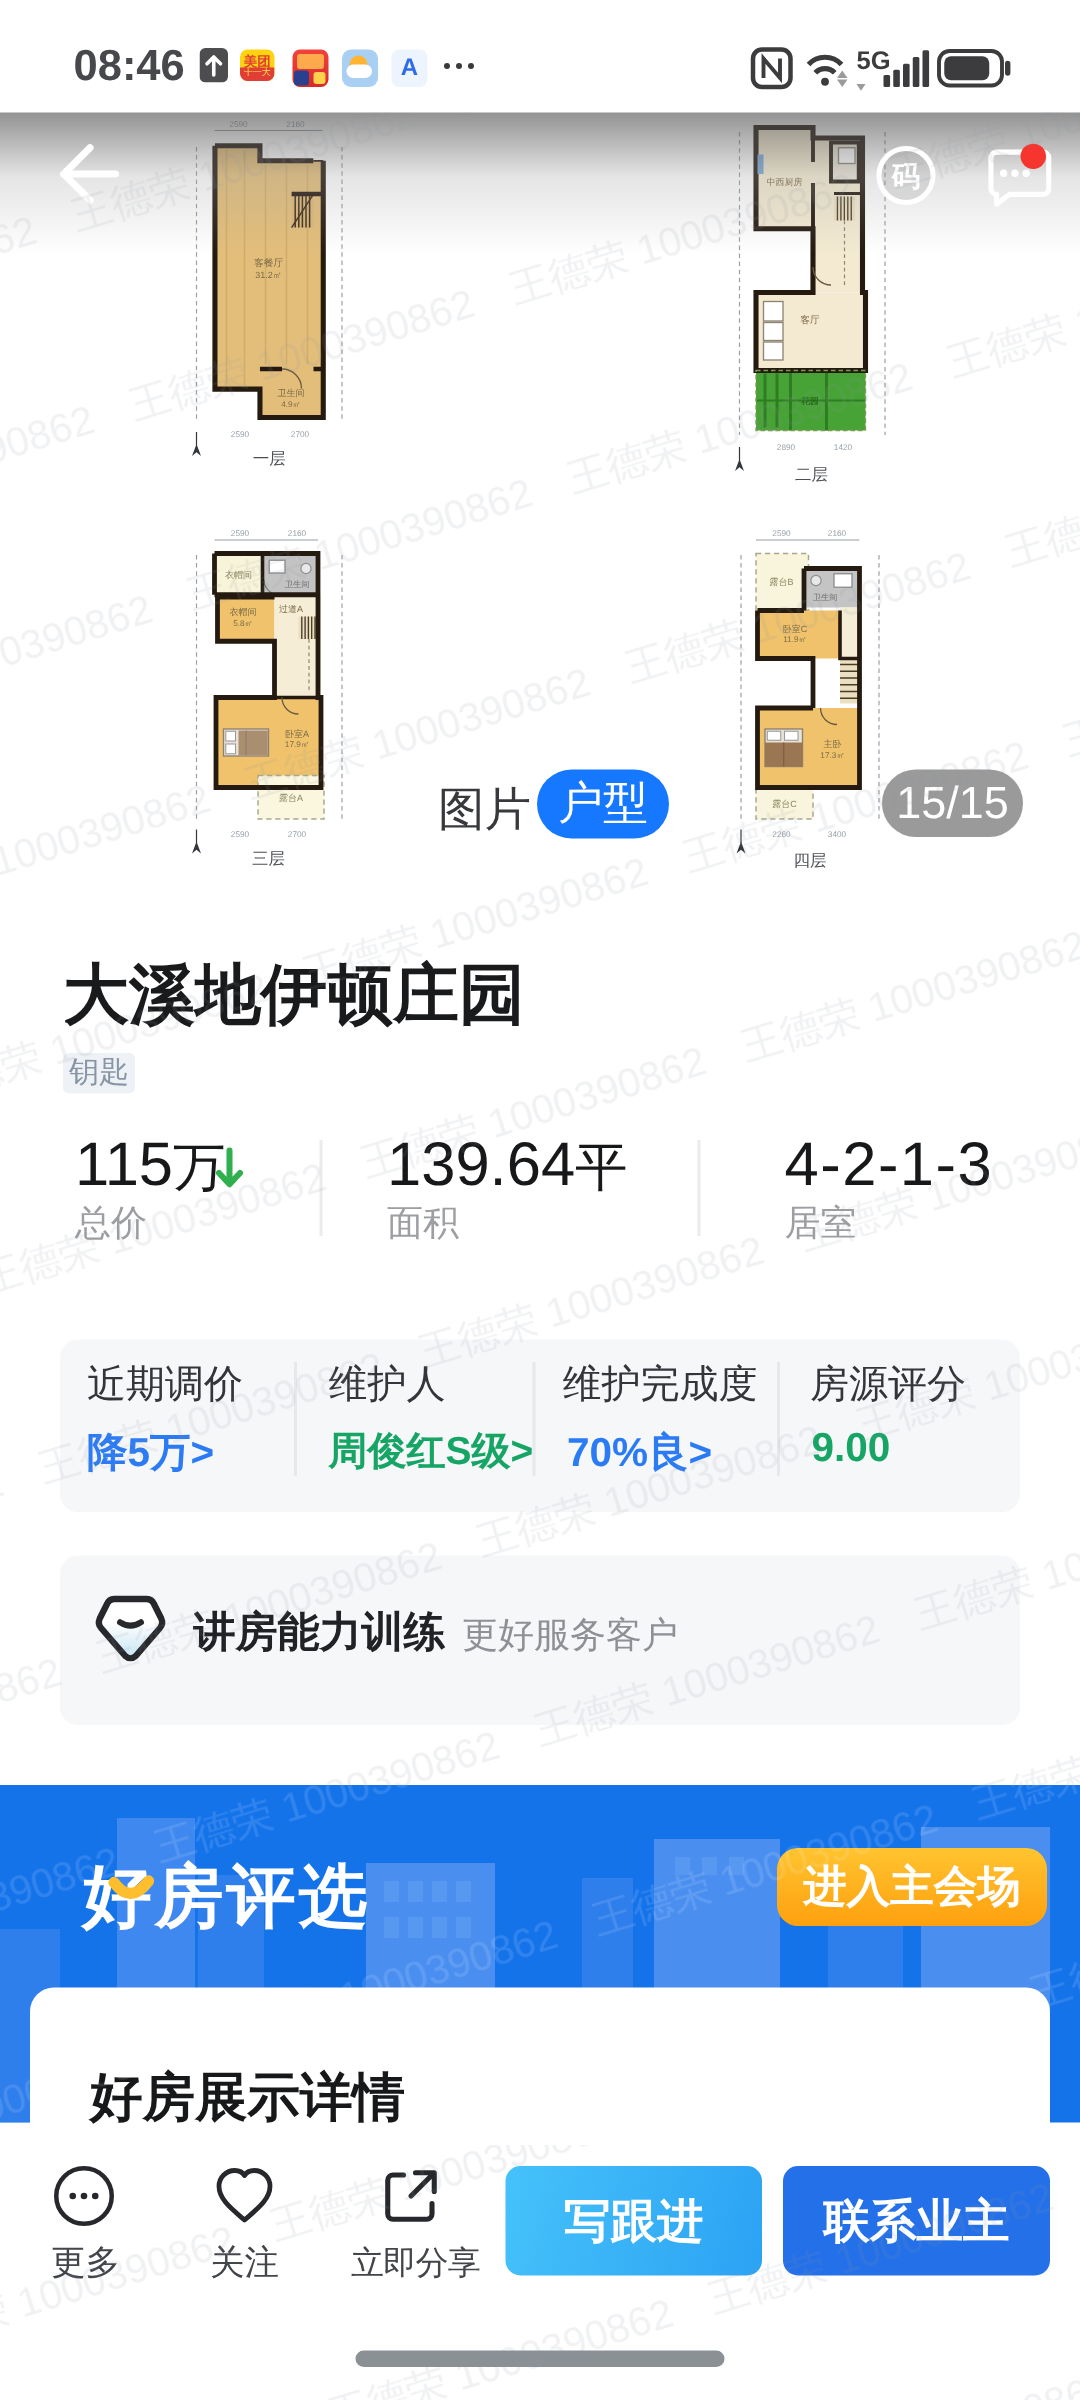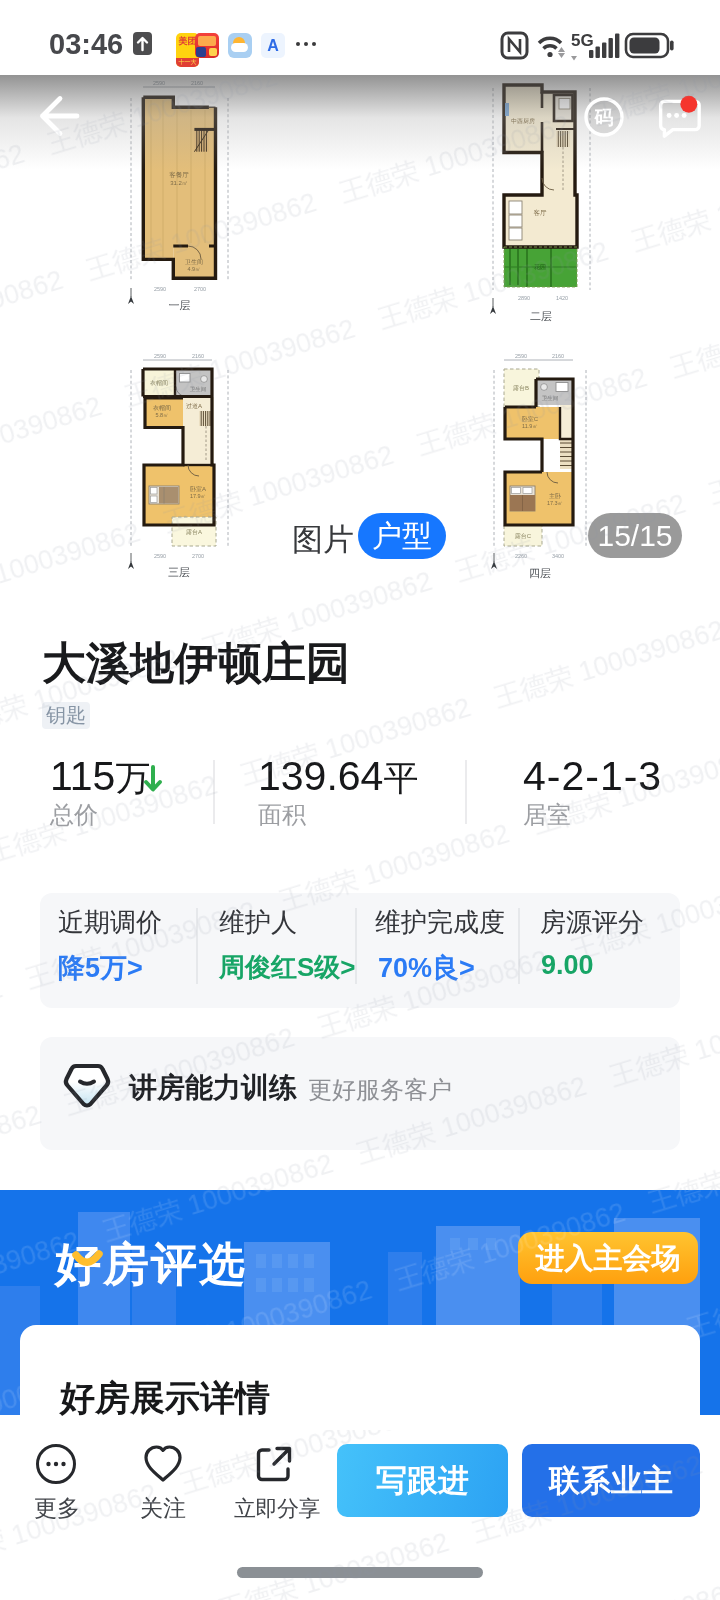--- a/index.html
+++ b/index.html
@@ -6,28 +6,28 @@
   html,body { width:720px; height:1600px; background:#fff; font-family:"Liberation Sans", sans-serif; overflow:hidden; }
   #page { position:relative; width:720px; height:1600px; background:#fff; }
   .abs { position:absolute; }
 </style>
 </head>
 <body>
 <div id="page">
 
 <div class="abs" style="left:0;top:0;width:720px;height:75px;background:#fff;"></div>
 
-<div class="abs" style="left:49px;top:28px;font-size:29px;font-weight:700;color:#47484c;">03:46</div>
+<div class="abs" style="left:49px;top:28px;font-size:29px;font-weight:700;color:#47484c;">08:46</div>
 
 <svg class="abs" style="left:133px;top:32px;" width="19" height="23" viewBox="0 0 19 23">
   <rect x="0" y="0" width="19" height="23" rx="4" fill="#4d4d4f"></rect>
   <path d="M9.5 18 V7 M5 10.5 L9.5 6 L14 10.5" fill="none" stroke="#fff" stroke-width="2.4" stroke-linecap="round" stroke-linejoin="round"></path>
 </svg>
 
-<div class="abs" style="left:176px;top:33px;width:23px;height:34px;background:#FFD30F;border-radius:5px;overflow:hidden;">
+<div class="abs" style="left:160px;top:33px;width:23px;height:21px;background:#FFD30F;border-radius:5px;overflow:hidden;">
   <div style="font-size:9px;font-weight:700;color:#E03E35;text-align:center;line-height:16px;">美团</div>
   <div style="position:absolute;left:0;bottom:0;width:23px;height:9px;background:#E03E35;color:#FFE14D;font-size:6px;text-align:center;line-height:9px;">十一大促</div>
 </div>
 
 <div class="abs" style="left:195px;top:33px;width:24px;height:25px;background:linear-gradient(180deg,#F4413B,#D92A28);border-radius:5px;overflow:hidden;">
   <div style="position:absolute;left:3px;top:3px;width:18px;height:10px;background:rgba(255,190,80,0.85);border-radius:2px;"></div>
   <div style="position:absolute;left:1px;bottom:1px;width:10px;height:10px;background:#2b3f8f;border-radius:2px;"></div>
   <div style="position:absolute;right:2px;bottom:2px;width:8px;height:8px;background:#ffd24d;border-radius:2px;"></div>
 </div>
 

